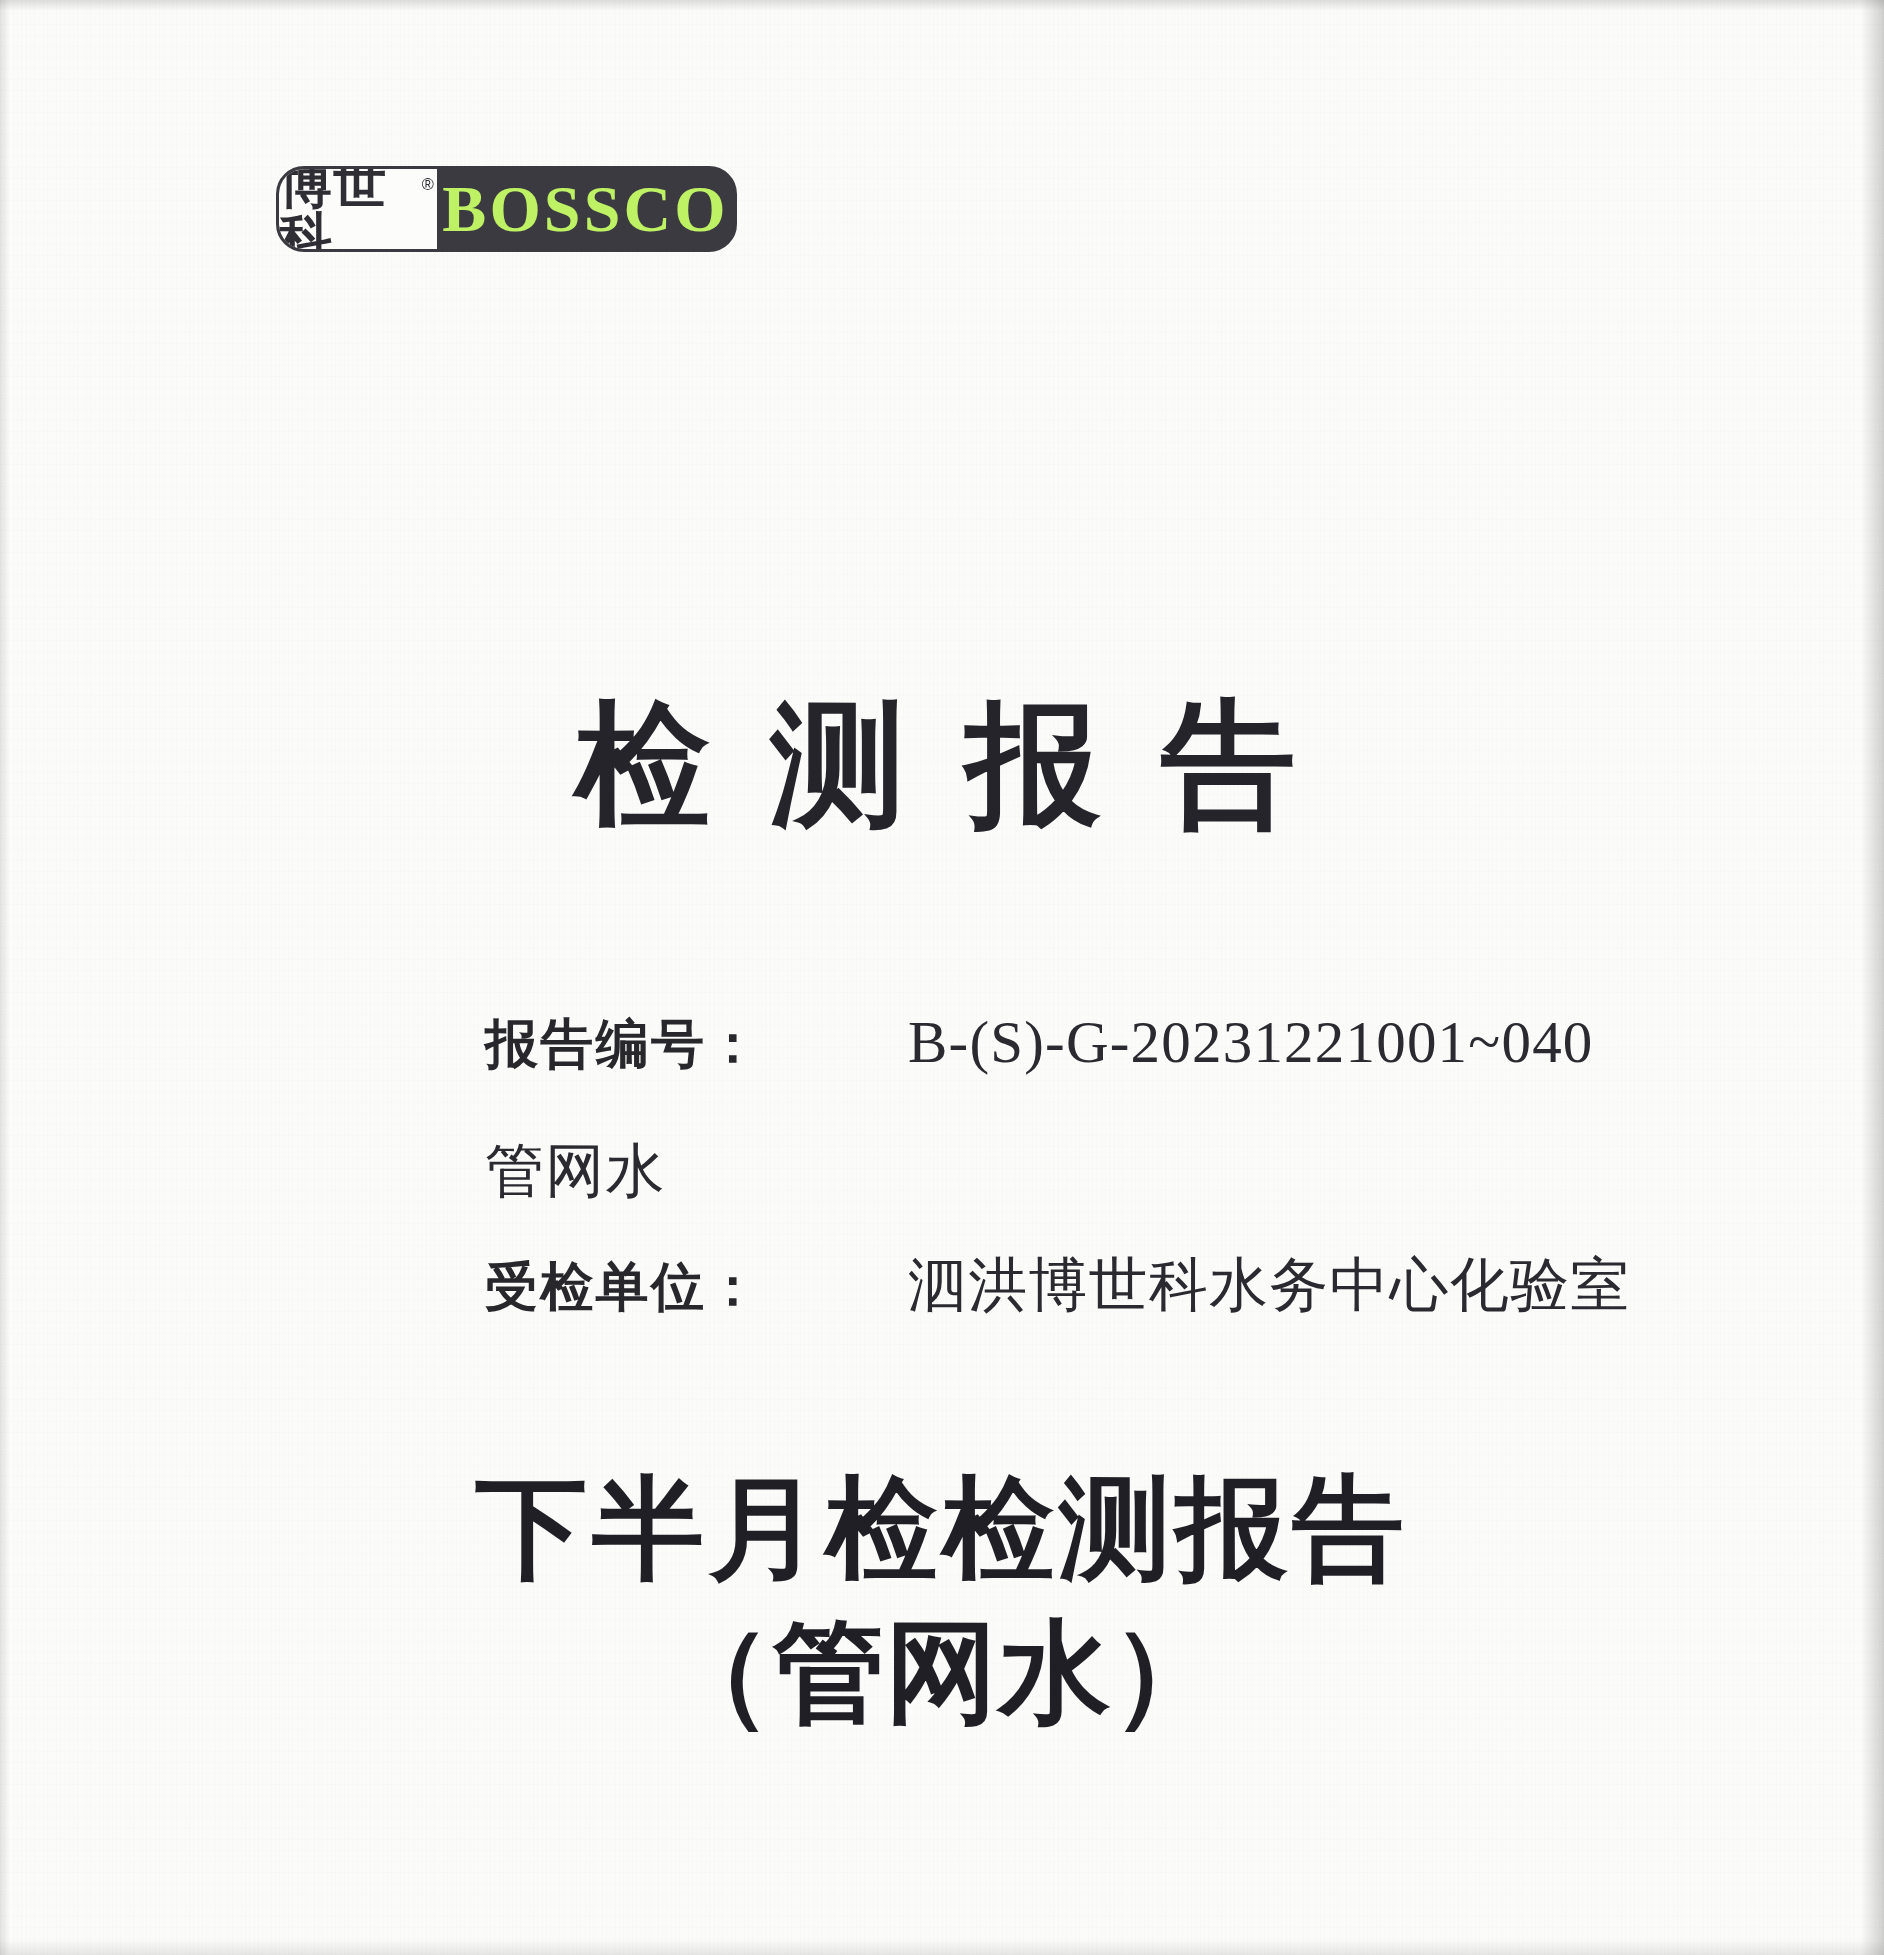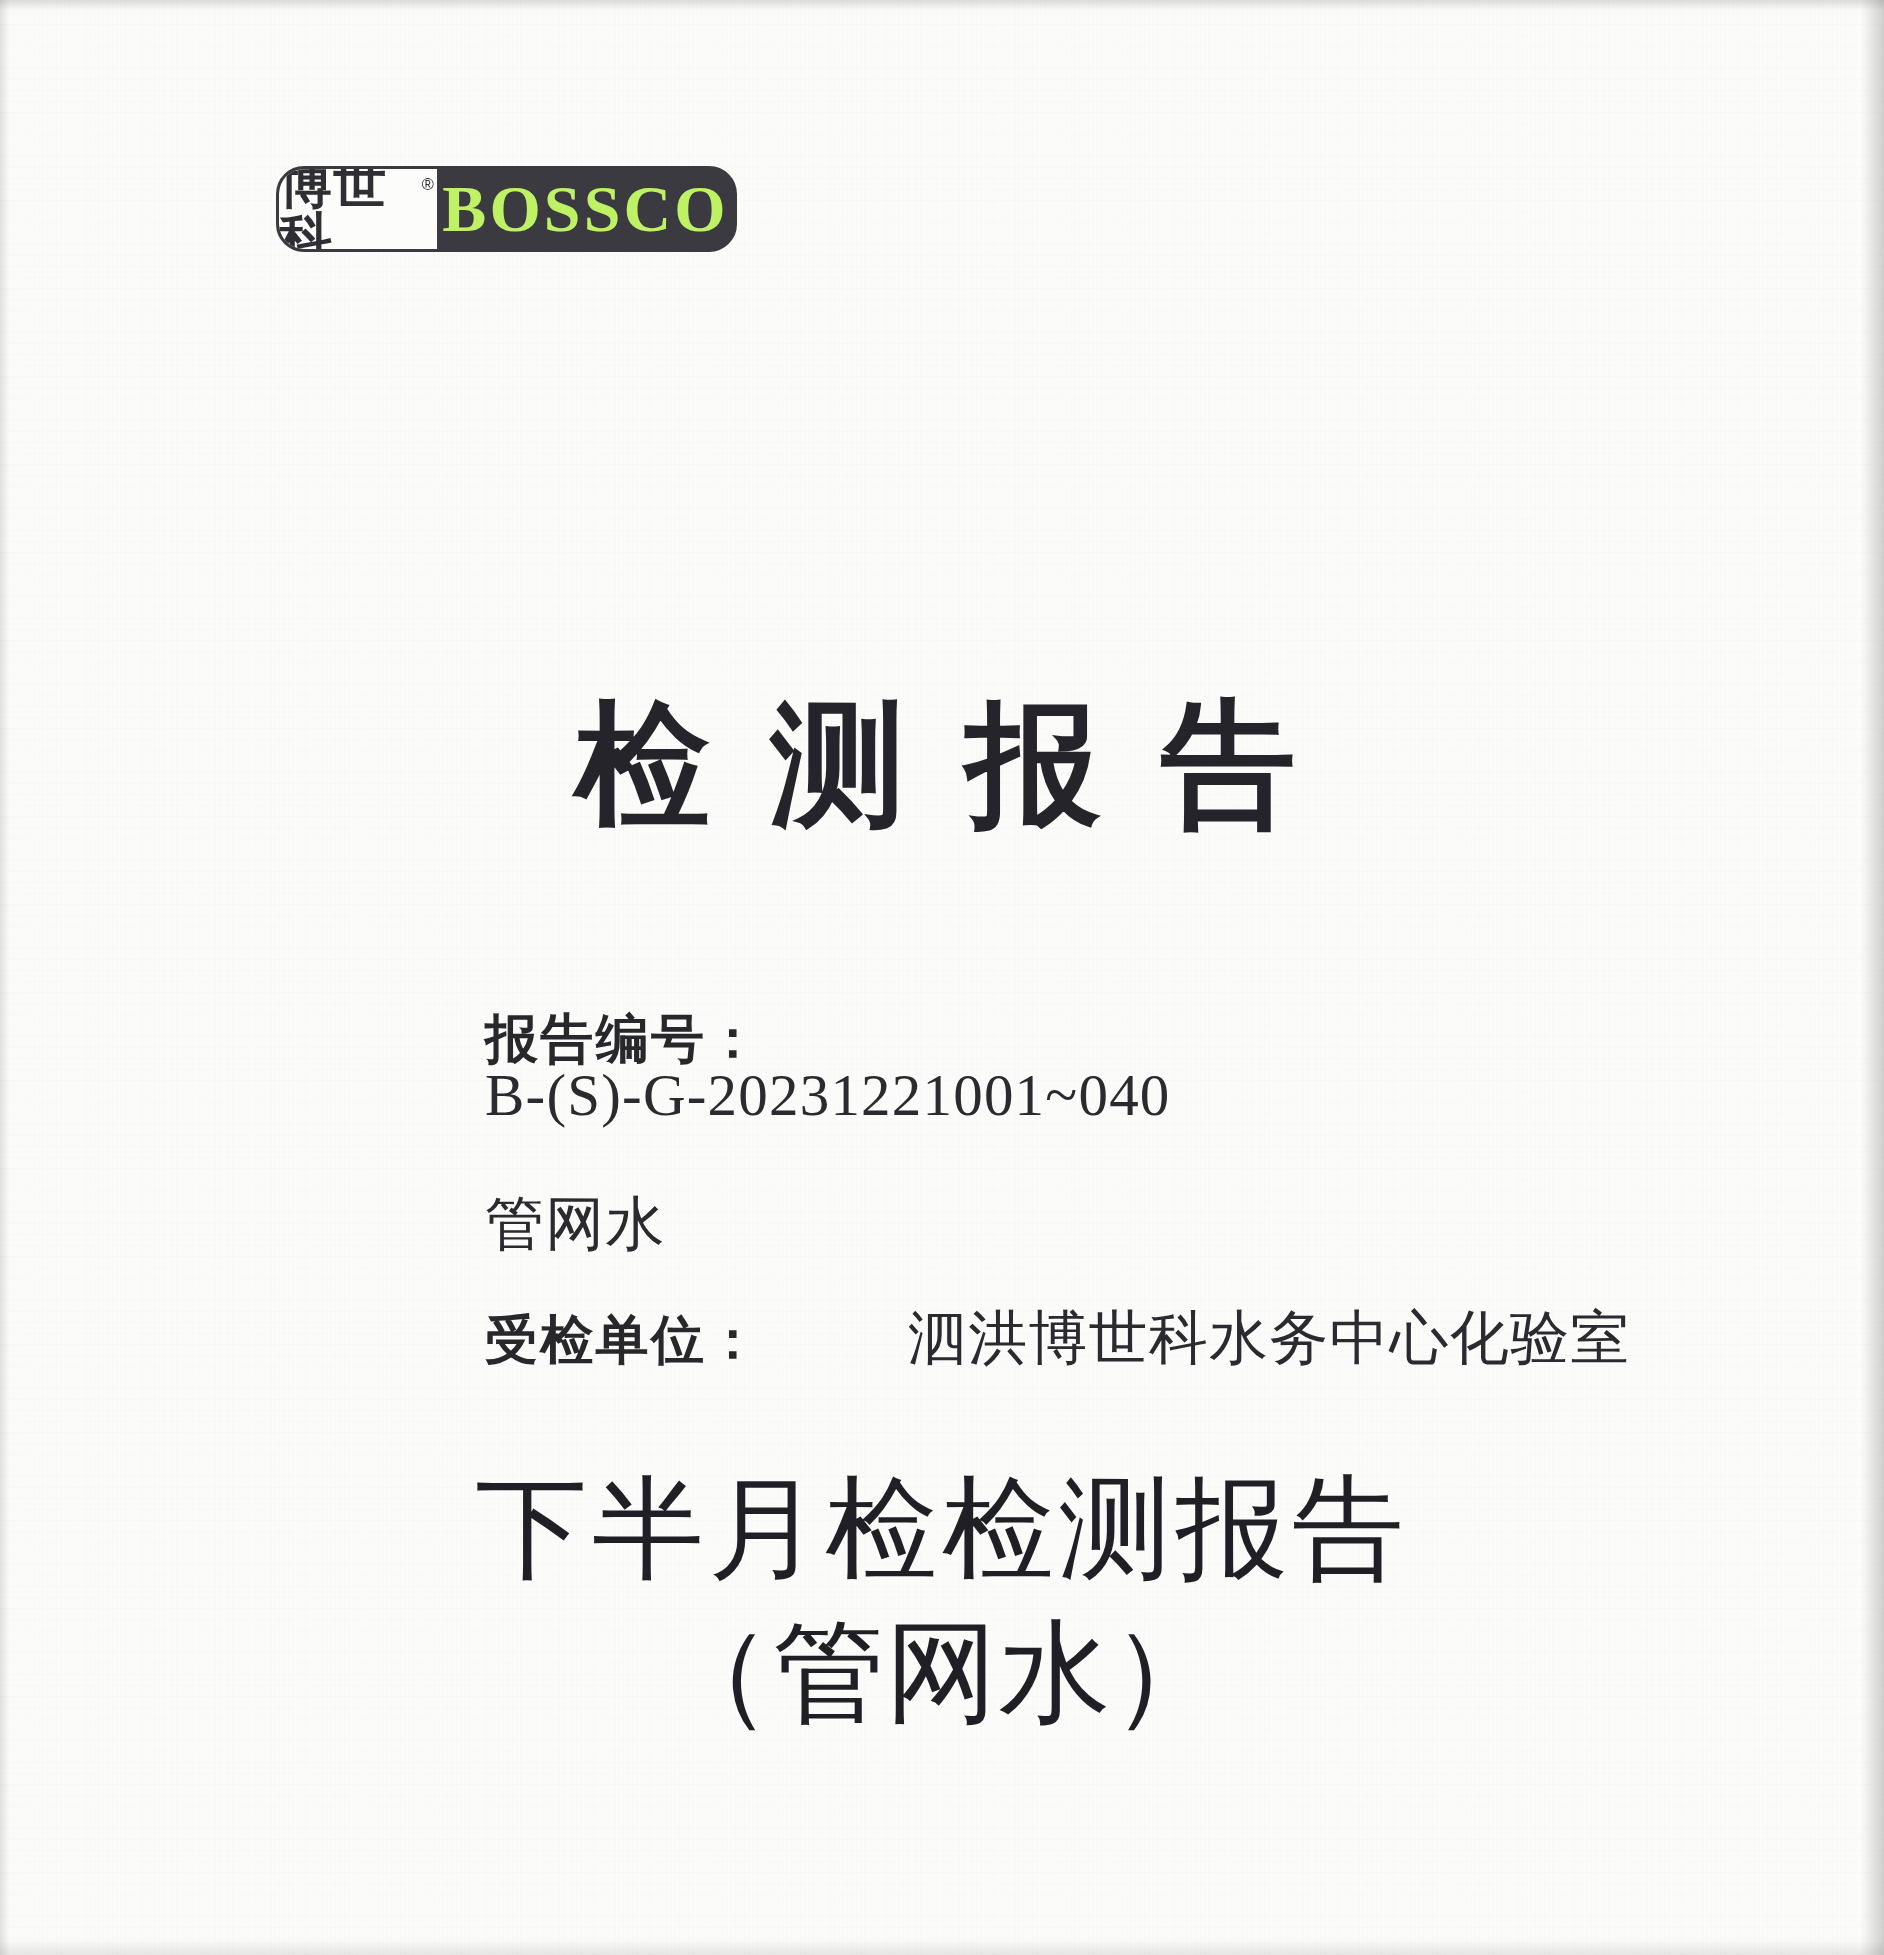--- a/index.html
+++ b/index.html
@@ -110,21 +110,21 @@
     position: absolute;
     left: 485px;
     top: 1013px;
   }
   .field-row {
     display: flex;
     align-items: baseline;
     line-height: 1;
     white-space: nowrap;
   }
-  .field-row.r1 { margin-bottom: 70px; flex-direction: column; }
+  .field-row.r1 { margin-bottom: 70px; }
   .field-row.r2 { margin-bottom: 55px; }
   .field-label {
     font-weight: 700;
     font-size: 53px;
     width: 423px;
     flex: none;
     letter-spacing: 2.3px;
     color: #27272c;
   }
   .field-value {
@@ -134,21 +134,21 @@
     color: #2a2a30;
   }
 
   
   .subtitle {
     position: absolute;
     top: 1473px;
     left: 0;
     width: 100%;
     text-align: center;
-    font-weight: 400;
+    font-weight: 700;
     color: #1f1f25;
   }
   .subtitle-line1 {
     font-size: 112px;
     line-height: 1;
     letter-spacing: 4.7px;
     margin-bottom: 32px;
     white-space: nowrap;
   }
   .subtitle-line2 {

